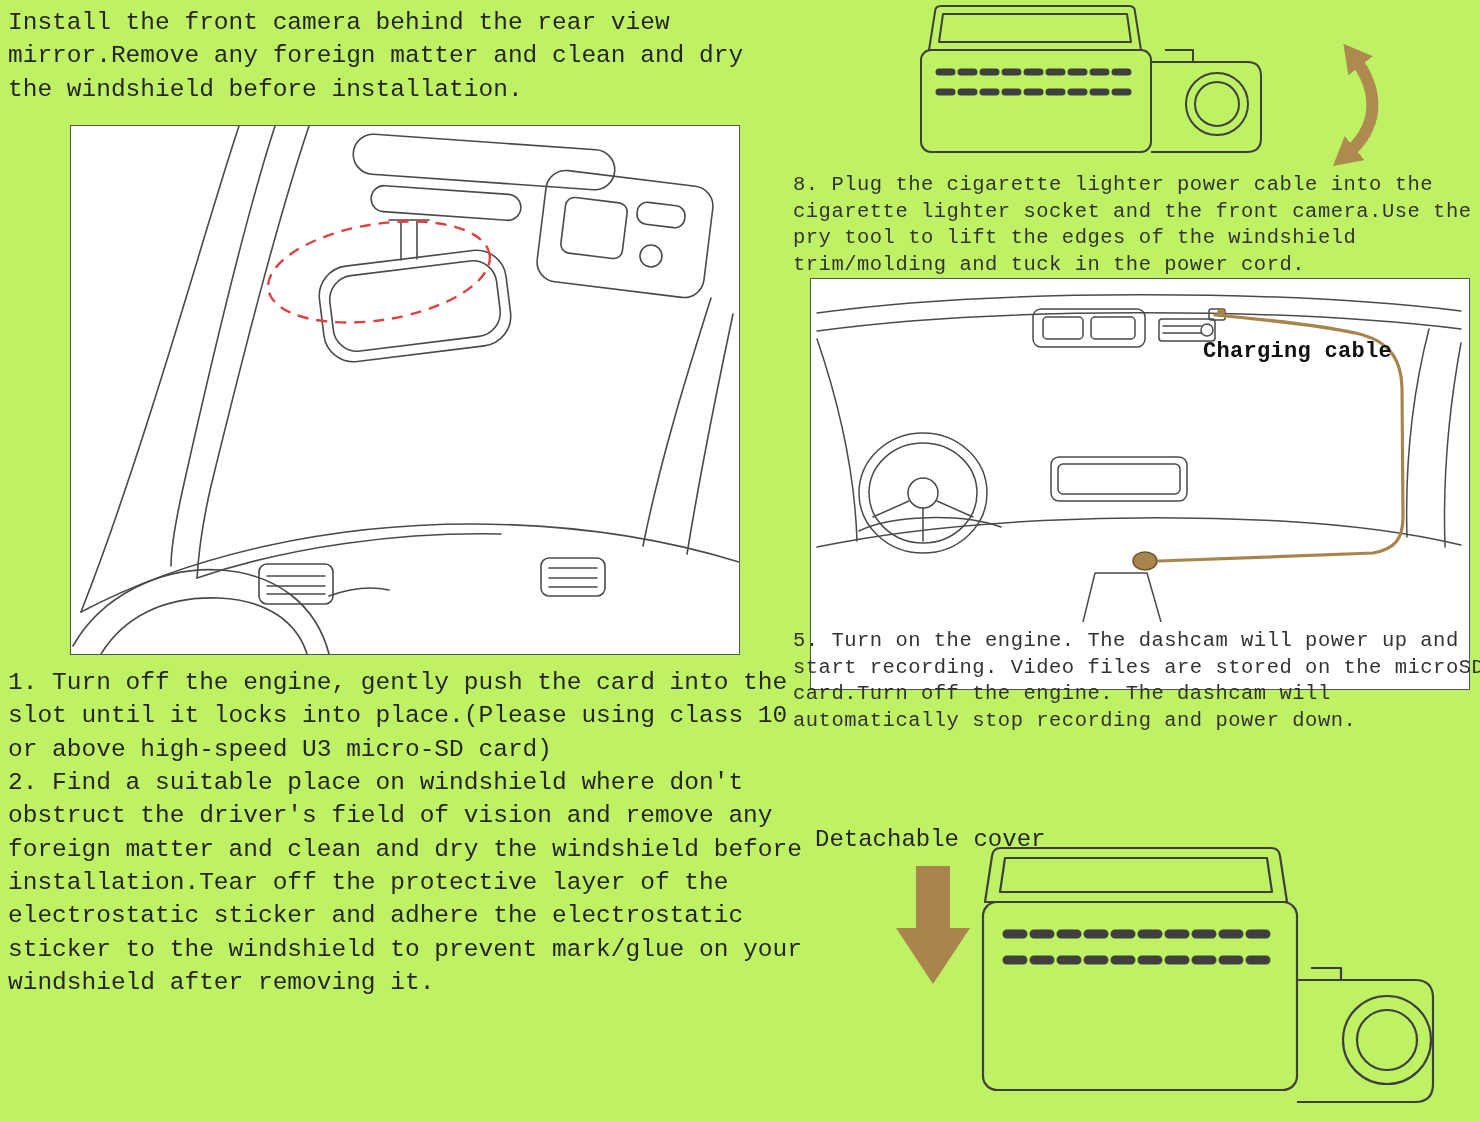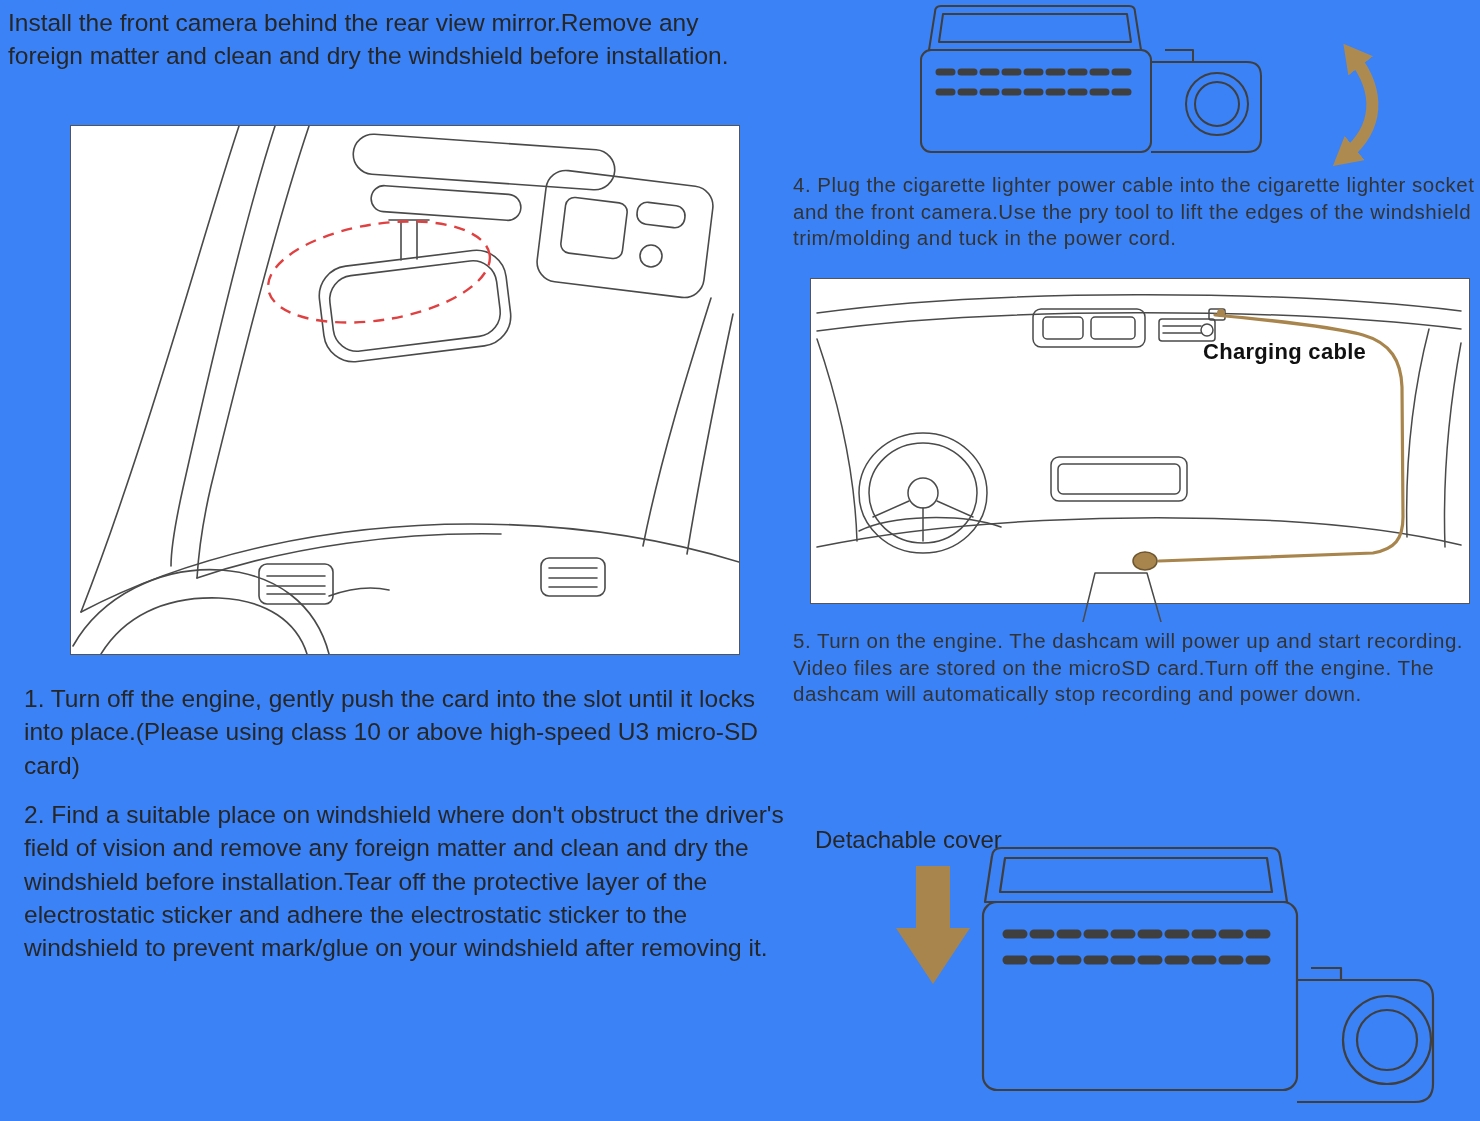--- a/index.html
+++ b/index.html
@@ -1,30 +1,30 @@
 <!DOCTYPE html>
 <html><head>
 <meta charset="utf-8">
 <style>
   html,body{margin:0;padding:0;background:#ffffff;}
   #page{
     position:relative;
     width:1480px;height:1121px;
-    background:#3b82f6;
-    font-family:Liberation Sans, sans-serif;
+    background:#bef264;
+    font-family:Liberation Mono, monospace;
     color:#1f1f1f;
     overflow:hidden;
   }
   .abs{position:absolute;}
   .ltext{
     font-size:24.5px;
     line-height:1.36;
     color:#262626;
   }
-  .ltext p{margin:16px;}
+  .ltext p{margin:0;}
   .rtext{
     font-size:20.5px;
     line-height:1.3;
     letter-spacing:0.5px;
     color:#333333;
   }
   .illus-box{
     border:1.6px solid #555555;
     background:#ffffff;
     box-sizing:border-box;
@@ -112,23 +112,23 @@
         <path d="M34,92 H224" stroke-dasharray="13 9" stroke-width="7" stroke-linecap="round"></path>
         <path d="M246,62 h96 q14,0 14,14 v62 q0,14 -14,14 h-96"></path>
         <path d="M260,50 h28 v12"></path>
         <circle cx="312" cy="104" r="31"></circle>
         <circle cx="312" cy="104" r="22"></circle>
       </g>
       <path d="M448,56 C476,92 474,128 440,156" fill="none" stroke="#ad8b50" stroke-width="12" marker-start="url(#ah1)" marker-end="url(#ah1)"></path>
     </svg>
   </div>
 
-  <div class="abs rtext" style="left:793px;top:172px;width:688px;">4. Plug the cigarette lighter power cable into the cigarette lighter socket and the front camera.Use the pry tool to lift the edges of the windshield trim/molding and tuck in the power cord.</div>
+  <div class="abs rtext" style="left:793px;top:172px;width:688px;">8. Plug the cigarette lighter power cable into the cigarette lighter socket and the front camera.Use the pry tool to lift the edges of the windshield trim/molding and tuck in the power cord.</div>
 
-  <div class="abs illus-box" style="left:810px;top:278px;width:660px;height:326px;">
+  <div class="abs illus-box" style="left:810px;top:278px;width:660px;height:412px;">
     <svg viewBox="0 0 656 343" width="656" height="343">
       <g stroke="#4a4a4a" stroke-width="1.5" fill="none" stroke-linecap="round" stroke-linejoin="round">
 
         <path d="M6,34 C180,10 470,10 650,32"></path>
         <path d="M6,52 C180,28 468,28 650,50"></path>
 
         <rect x="222" y="30" width="112" height="38" rx="8"></rect>
         <rect x="232" y="38" width="40" height="22" rx="4"></rect>
         <rect x="280" y="38" width="44" height="22" rx="4"></rect>
 

